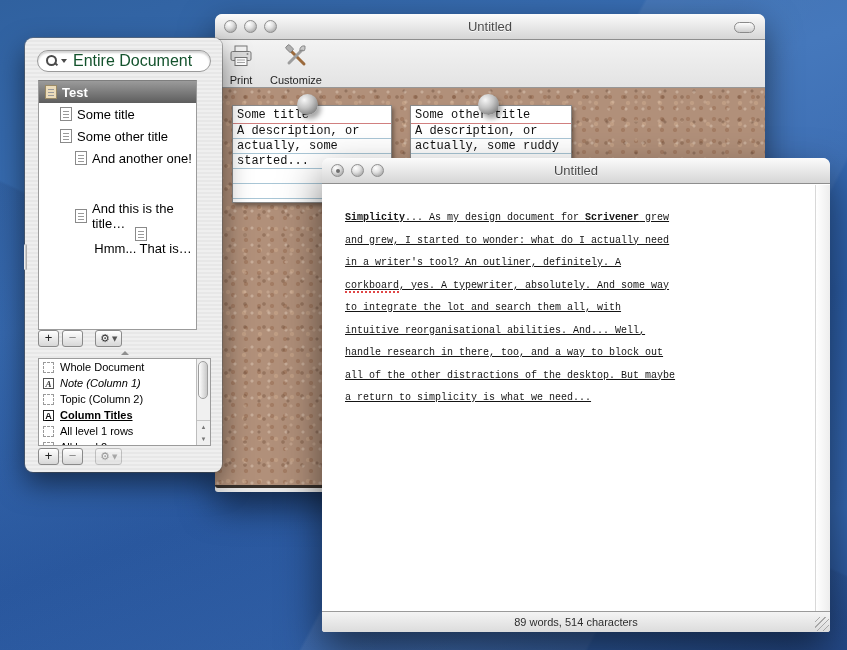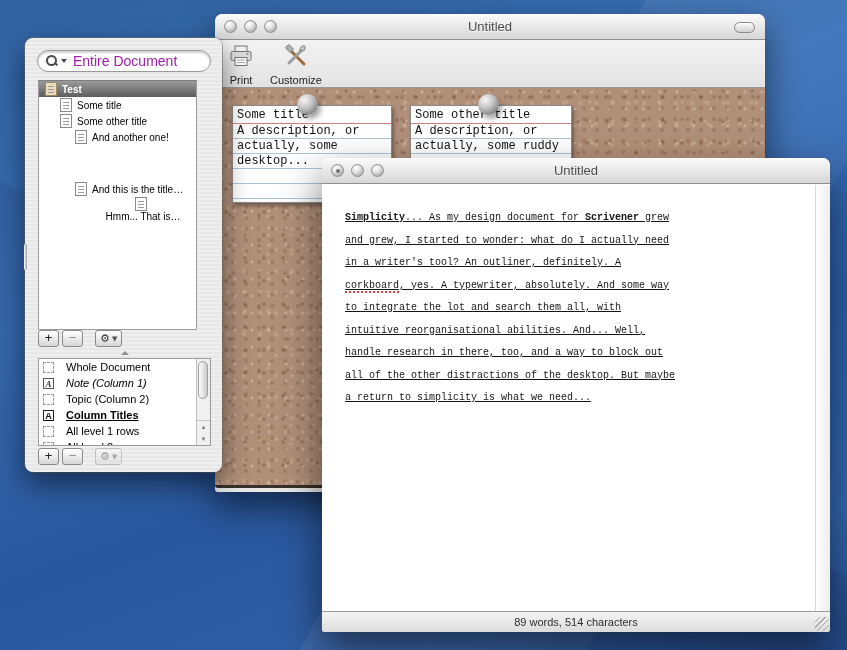--- a/index.html
+++ b/index.html
@@ -93,27 +93,27 @@
     box-shadow:inset 0 2px 2px rgba(0,0,0,.18);
     display:flex; align-items:center; padding:0 8px; gap:2px;
   }
   .mag { position:relative; width:13px; height:13px; flex:none; }
   .mag::before { content:""; position:absolute; left:0; top:0; width:7px; height:7px;
     border:2px solid #4a4a4a; border-radius:50%; }
   .mag::after { content:""; position:absolute; left:8px; top:8px; width:4px; height:2px;
     background:#4a4a4a; transform:rotate(45deg); }
   .mag-arrow { width:0; height:0; border-left:3.5px solid transparent; border-right:3.5px solid transparent;
     border-top:4px solid #4a4a4a; margin-right:4px; }
-  .search-text { font-size:14px; color:#a21caf; white-space:nowrap; overflow:hidden; }
+  .search-text { font-size:16px; color:#14532d; white-space:nowrap; overflow:hidden; }
 
   .tree-box {
     position:absolute; left:13px; top:42px; width:159px; height:250px;
     background:#fff; border:1px solid #9b9b9b; border-top-color:#7e7e7e; overflow:hidden;
   }
-  .tree-row { height:16px; display:flex; align-items:center; font-size:10px; color:#000; }
+  .tree-row { height:22px; display:flex; align-items:center; font-size:13px; color:#000; }
   .tree-row.selected { background:linear-gradient(#9b9b9b,#5d5d5d); color:#fff; font-weight:bold; }
   .doc-icon { position:relative; width:12px; height:14px; margin-right:5px; flex:none;
     background:#fff; border:1px solid #8a8a8a; }
   .doc-icon::after { content:""; position:absolute; left:2px; right:2px; top:3px; height:8px;
     background:repeating-linear-gradient(180deg,#9a9a9a 0 1px, transparent 1px 3px); }
   .doc-icon.tan { background:#ecdcba; border-color:#9a8a66; }
   .doc-icon.stack::before { content:""; position:absolute; left:-4px; top:1px; width:11px; height:13px;
     background:#fff; border:1px solid #8a8a8a; z-index:-1; }
 
   .panel-toolbar { position:absolute; left:13px; display:flex; align-items:center; }
@@ -132,21 +132,21 @@
   .gear-btn .arr { font-size:7px; color:#555; }
   .gear-btn.disabled { opacity:.45; }
   .grip-caret { position:absolute; left:96px; top:313px; width:0; height:0;
     border-left:4px solid transparent; border-right:4px solid transparent; border-bottom:4px solid #8f8f8f; }
 
   .styles-box {
     position:absolute; left:13px; top:320px; width:173px; height:88px;
     background:#fff; border:1px solid #9b9b9b; overflow:hidden;
   }
   .style-rows { position:absolute; left:0; top:0; right:14px; bottom:0; overflow:hidden; }
-  .style-row { height:16px; display:flex; align-items:center; gap:12px; padding-left:4px; font-size:11px; color:#000; white-space:nowrap; }
+  .style-row { height:16px; display:flex; align-items:center; gap:6px; padding-left:4px; font-size:11px; color:#000; white-space:nowrap; }
   .style-row.italic { font-style:italic; }
   .style-row.bold-underline { font-weight:bold; text-decoration:underline; }
   .cb { width:11px; height:11px; flex:none; font-size:9px; line-height:10px; text-align:center; }
   .cb.dashed { border:1px dashed #9a9a9a; }
   .cb.italic-a { border:1px solid #555; font-family:"Liberation Serif", serif; font-style:italic; font-weight:bold; color:#333; }
   .cb.bold-a { border:1px solid #222; font-weight:bold; color:#111; }
   .list-scroll { position:absolute; right:0; top:0; bottom:0; width:14px; background:#f0f0f0; border-left:1px solid #bdbdbd; }
   .list-thumb { position:absolute; left:1px; top:2px; width:10px; height:38px; border-radius:5px;
     background:linear-gradient(90deg,#fefefe,#c8c8c8); border:1px solid #9e9e9e; }
   .scroll-arrows { position:absolute; left:0; right:0; bottom:0; border-top:1px solid #c5c5c5; }
@@ -213,21 +213,21 @@
           </svg>
         </span>
         <span class="tool-label">Customize</span>
       </div>
     </div>
     <div class="cork" id="cork">
         <div class="card" style="left: 17px; top: 17px; width: 160px;">
           <div class="card-title">Some title</div>
           <div class="card-line">A description, or</div>
           <div class="card-line">actually, some</div>
-          <div class="card-line">desktop...</div>
+          <div class="card-line">started...</div>
           <div class="card-line"></div>
           <div class="card-line"></div>
         </div>
         <div class="pin" style="left: 82px; top: 6px;"></div>
         <div class="card" style="left: 195px; top: 17px; width: 162px;">
           <div class="card-title">Some other title</div>
           <div class="card-line">A description, or</div>
           <div class="card-line">actually, some ruddy</div>
           <div class="card-line"></div>
           <div class="card-line"></div>

